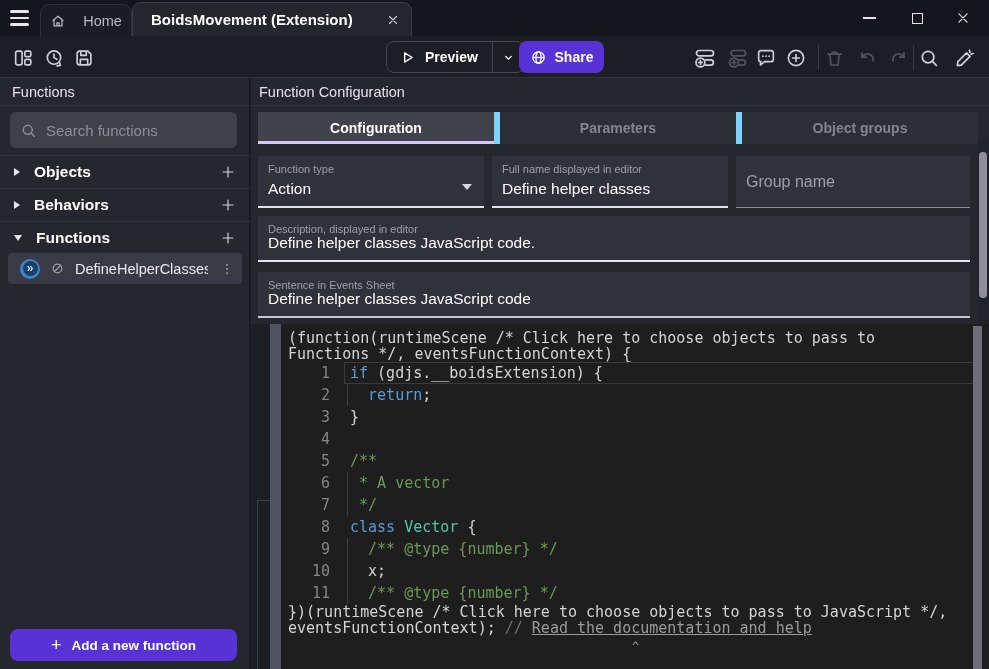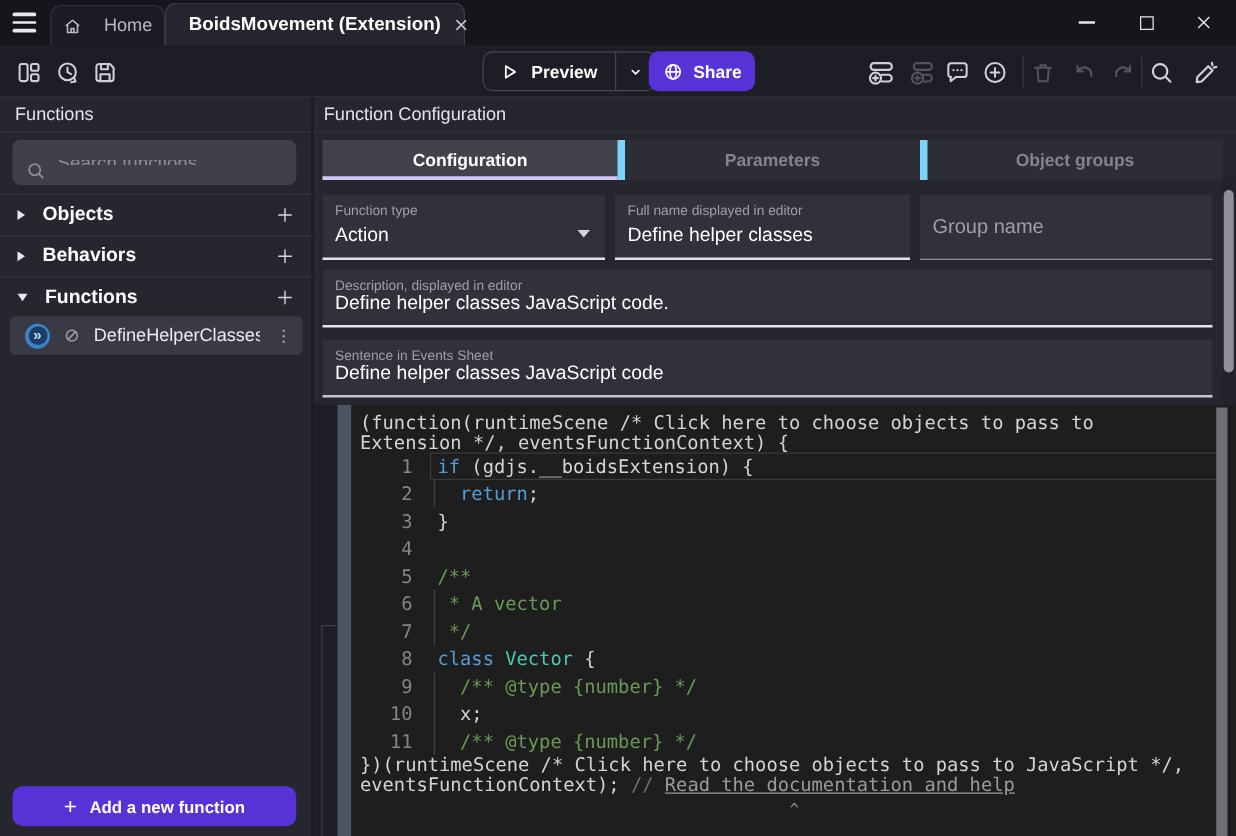--- a/index.html
+++ b/index.html
@@ -9,21 +9,21 @@
     background:#1d1d25; font-family:"Liberation Sans", sans-serif;
     -webkit-font-smoothing:antialiased; color:#e6e6ea;
   }
   svg { display:block; }
 
   
   .titlebar { position:absolute; left:0; top:0; width:989px; height:36px; background:#15151c; }
   .hamburger { position:absolute; left:8px; top:5px; width:28px; height:26px; display:flex; flex-direction:column; justify-content:center; gap:4px; cursor:pointer; }
   .hamburger i { display:block; width:19px; height:2.4px; background:#e8e8ec; border-radius:2px; margin-left:2px; }
   .tab-home { position:absolute; left:40px; top:4px; width:92px; height:32px; background:#1b1b23; border:1px solid #30303a; border-bottom:none; border-radius:9px 9px 0 0; display:flex; align-items:center; justify-content:center; gap:17px; color:#b9b9c2; font-size:14.5px; }
-  .tab-active { position:absolute; left:132px; top:2px; width:240px; height:34px; background:#25252e; border:1px solid #3c3c46; border-bottom:none; border-radius:9px 9px 0 0; display:flex; align-items:center; padding:0 12px 0 18px; gap:10px; }
+  .tab-active { position:absolute; left:132px; top:2px; width:280px; height:34px; background:#25252e; border:1px solid #3c3c46; border-bottom:none; border-radius:9px 9px 0 0; display:flex; align-items:center; padding:0 12px 0 18px; gap:10px; }
   .tab-active .tlabel { flex:1; color:#ffffff; font-weight:bold; font-size:15px; white-space:nowrap; }
   .win-btn { position:absolute; top:4px; width:32px; height:28px; display:flex; align-items:center; justify-content:center; color:#e6e6ea; }
   .wb-min { right:104px; } .wb-max { right:56px; } .wb-close { right:10px; }
   .wb-min i { display:block; width:13px; height:2px; background:#e6e6ea; }
   .wb-max i { display:block; width:11px; height:11px; border:1.6px solid #e6e6ea; }
 
   
   .toolbar { position:absolute; left:0; top:36px; width:989px; height:42px; background:#1d1d26; border-bottom:1px solid #33333d; }
   .tb-icon { position:absolute; top:47px; width:28px; height:22px; display:flex; align-items:center; justify-content:center; color:#cfcfd6; cursor:pointer; }
   .tb-icon.dim { color:#54545e; cursor:default; }
@@ -31,21 +31,21 @@
   .btn-preview { position:absolute; left:386px; top:41px; height:32px; border:1px solid #46464f; border-radius:8px; display:flex; align-items:stretch; color:#ffffff; cursor:pointer; }
   .btn-preview .pv-main { display:flex; align-items:center; gap:9px; padding:0 14px 0 12px; }
   .btn-preview .pv-label { font-weight:bold; font-size:14px; }
   .btn-preview .pv-sep { width:1px; background:#46464f; }
   .btn-preview .pv-caret { width:31px; display:flex; align-items:center; justify-content:center; }
   .btn-share { position:absolute; left:519px; top:41px; height:32px; width:85px; background:var(--accent,#5732d6); border-radius:8px; display:flex; align-items:center; justify-content:center; gap:8px; color:#ffffff; font-weight:bold; font-size:14px; cursor:pointer; }
 
   
   .sidebar { position:absolute; left:0; top:78px; width:250px; bottom:0; background:#26262f; border-right:1px solid #17171e; }
   .panel-header { height:28px; line-height:28px; padding-left:12px; font-size:14.5px; color:#e4e4e8; background:#26262f; border-bottom:1px solid #33333d; }
-  .searchbox { position:absolute; left:10px; top:34px; width:227px; height:36px; background:#404049; border-radius:6px; display:flex; padding:16px 10px; gap:9px; }
+  .searchbox { position:absolute; left:10px; top:34px; width:227px; height:36px; background:#404049; border-radius:6px; display:flex; align-items:center; padding:16px 10px; gap:9px; }
   .searchbox input { flex:1; background:transparent; border:none; outline:none; color:#d8d8de; font-size:15px; font-family:"Liberation Sans",sans-serif; }
   .searchbox input::placeholder { color:#8f8f99; }
   .tree-row { position:absolute; left:0; width:250px; height:33px; border-top:1px solid #33333d; display:flex; align-items:center; padding:0 12px 0 14px; cursor:pointer; }
   .tree-row .tr-label { flex:1; margin-left:14px; font-weight:bold; font-size:15.5px; color:#ffffff; }
   .caret-right { width:0; height:0; border-left:6px solid #e8e8ec; border-top:4.5px solid transparent; border-bottom:4.5px solid transparent; }
   .caret-down { width:0; height:0; border-top:6px solid #e8e8ec; border-left:4.5px solid transparent; border-right:4.5px solid transparent; }
   .plus-btn { color:#d6d6dc; display:flex; align-items:center; justify-content:center; width:20px; height:20px; cursor:pointer; }
   .fn-item { position:absolute; left:8px; top:175px; width:234px; height:31px; background:#3a3a46; border-radius:4px; display:flex; align-items:center; padding:0 6px 0 12px; gap:10px; cursor:pointer; }
   .fn-badge { width:20px; height:20px; border-radius:50%; background:#3a86cc; display:flex; align-items:center; justify-content:center; flex:0 0 20px; }
   .fn-badge .inner { width:15px; height:15px; border-radius:50%; background:#1b3f66; color:#bfe0ff; font-weight:bold; font-size:12px; line-height:14px; text-align:center; }
@@ -369,21 +369,21 @@
       </div>
     </div>
 
     <div class="code-region">
       <div class="event-strip"></div>
       <div class="conn-v"></div>
       <div class="conn-h"></div>
 
       <div class="code-block">
         <div class="code-head">(function(runtimeScene /* Click here to choose objects to pass to</div>
-        <div class="code-head">Extension */, eventsFunctionContext) {</div>
+        <div class="code-head">Functions */, eventsFunctionContext) {</div>
 
         <div>
             <div class="cline current"><span class="ln">1</span><span class="lc"><span class="tk-kw">if</span><span class="tk-txt"> (gdjs.__boidsExtension) {</span></span></div>
             <div class="cline guided"><span class="ln">2</span><span class="lc"><span class="tk-txt">  </span><span class="tk-kw">return</span><span class="tk-txt">;</span></span></div>
             <div class="cline"><span class="ln">3</span><span class="lc"><span class="tk-txt">}</span></span></div>
             <div class="cline"><span class="ln">4</span><span class="lc"></span></div>
             <div class="cline"><span class="ln">5</span><span class="lc"><span class="tk-com">/**</span></span></div>
             <div class="cline guided"><span class="ln">6</span><span class="lc"><span class="tk-com"> * A vector</span></span></div>
             <div class="cline guided"><span class="ln">7</span><span class="lc"><span class="tk-com"> */</span></span></div>
             <div class="cline"><span class="ln">8</span><span class="lc"><span class="tk-kw">class</span><span class="tk-txt"> </span><span class="tk-cls">Vector</span><span class="tk-txt"> {</span></span></div>

